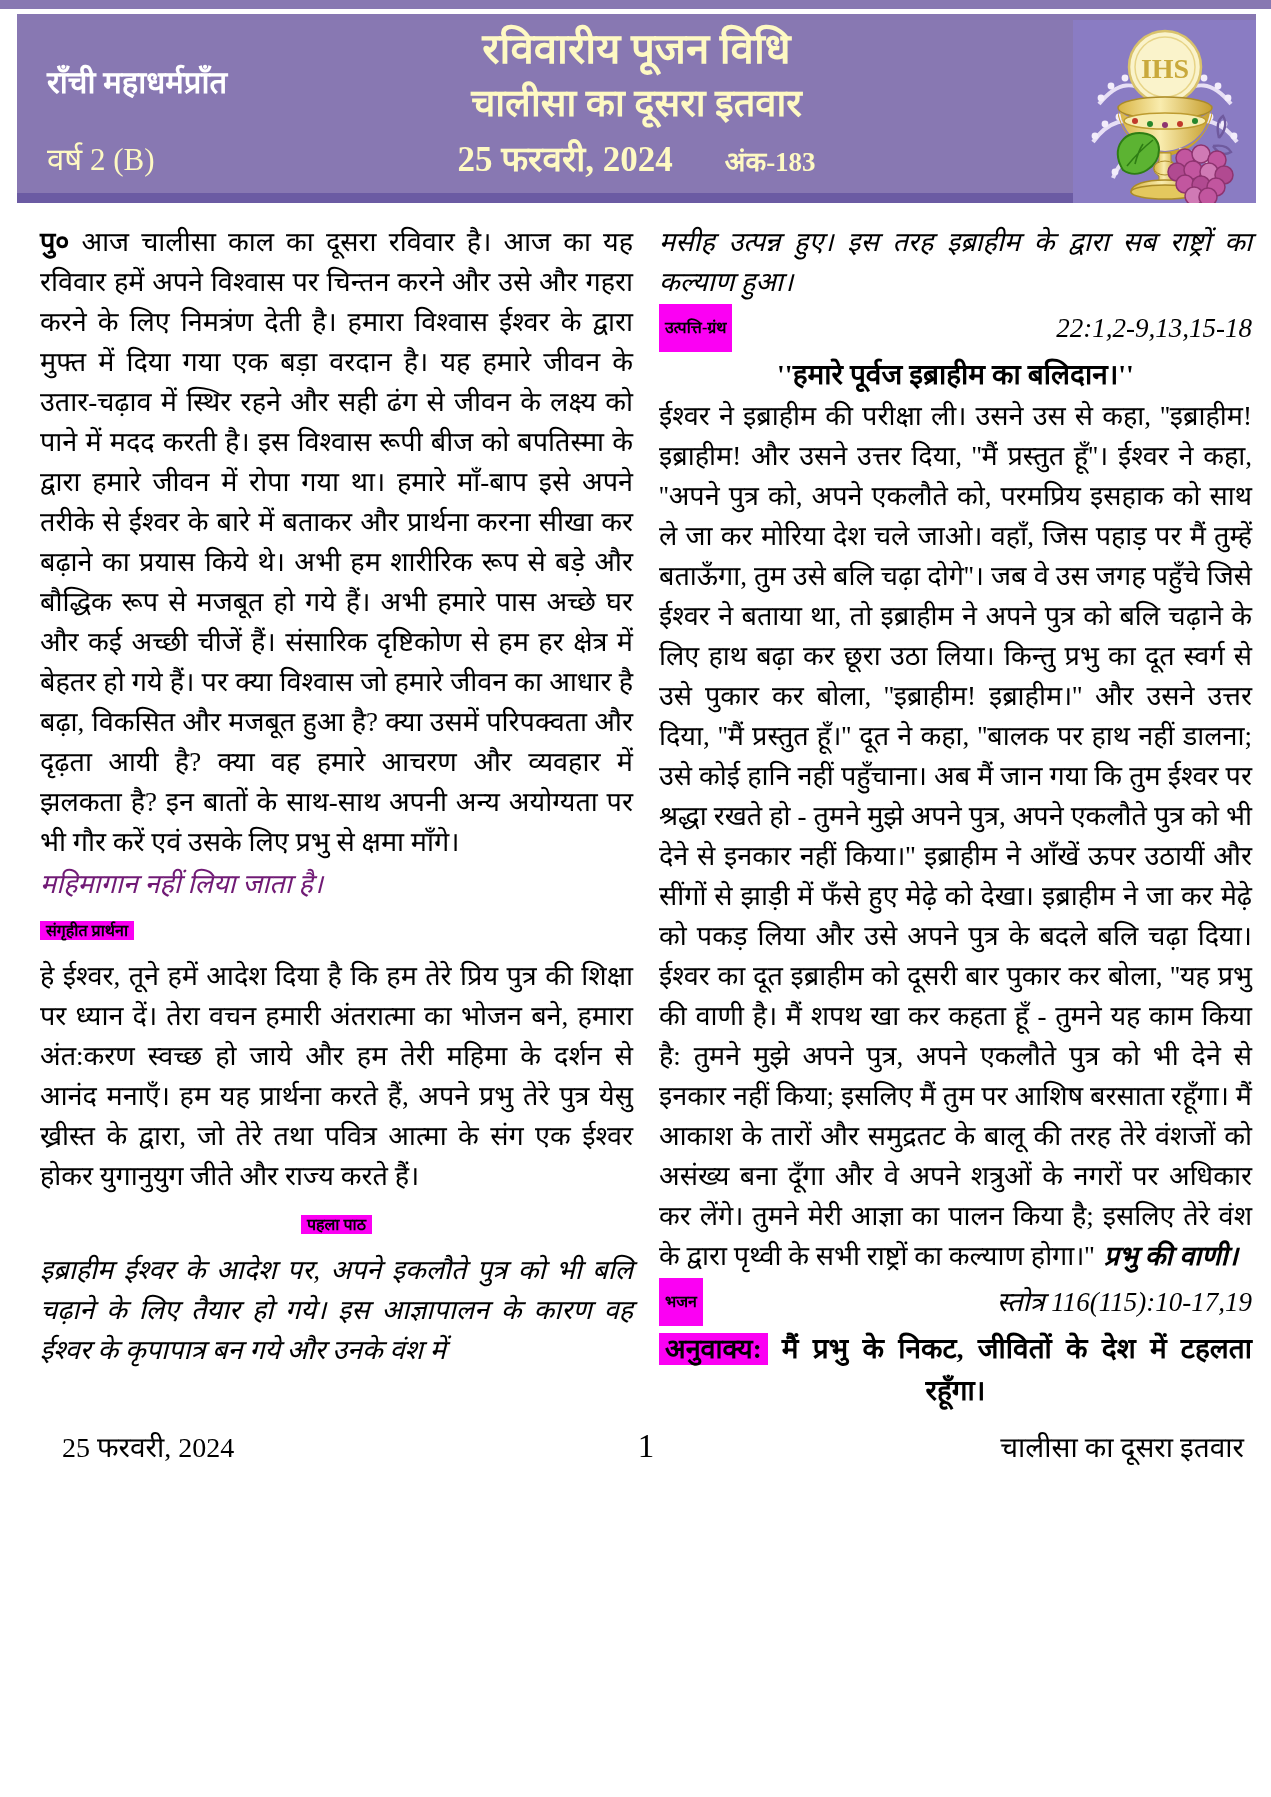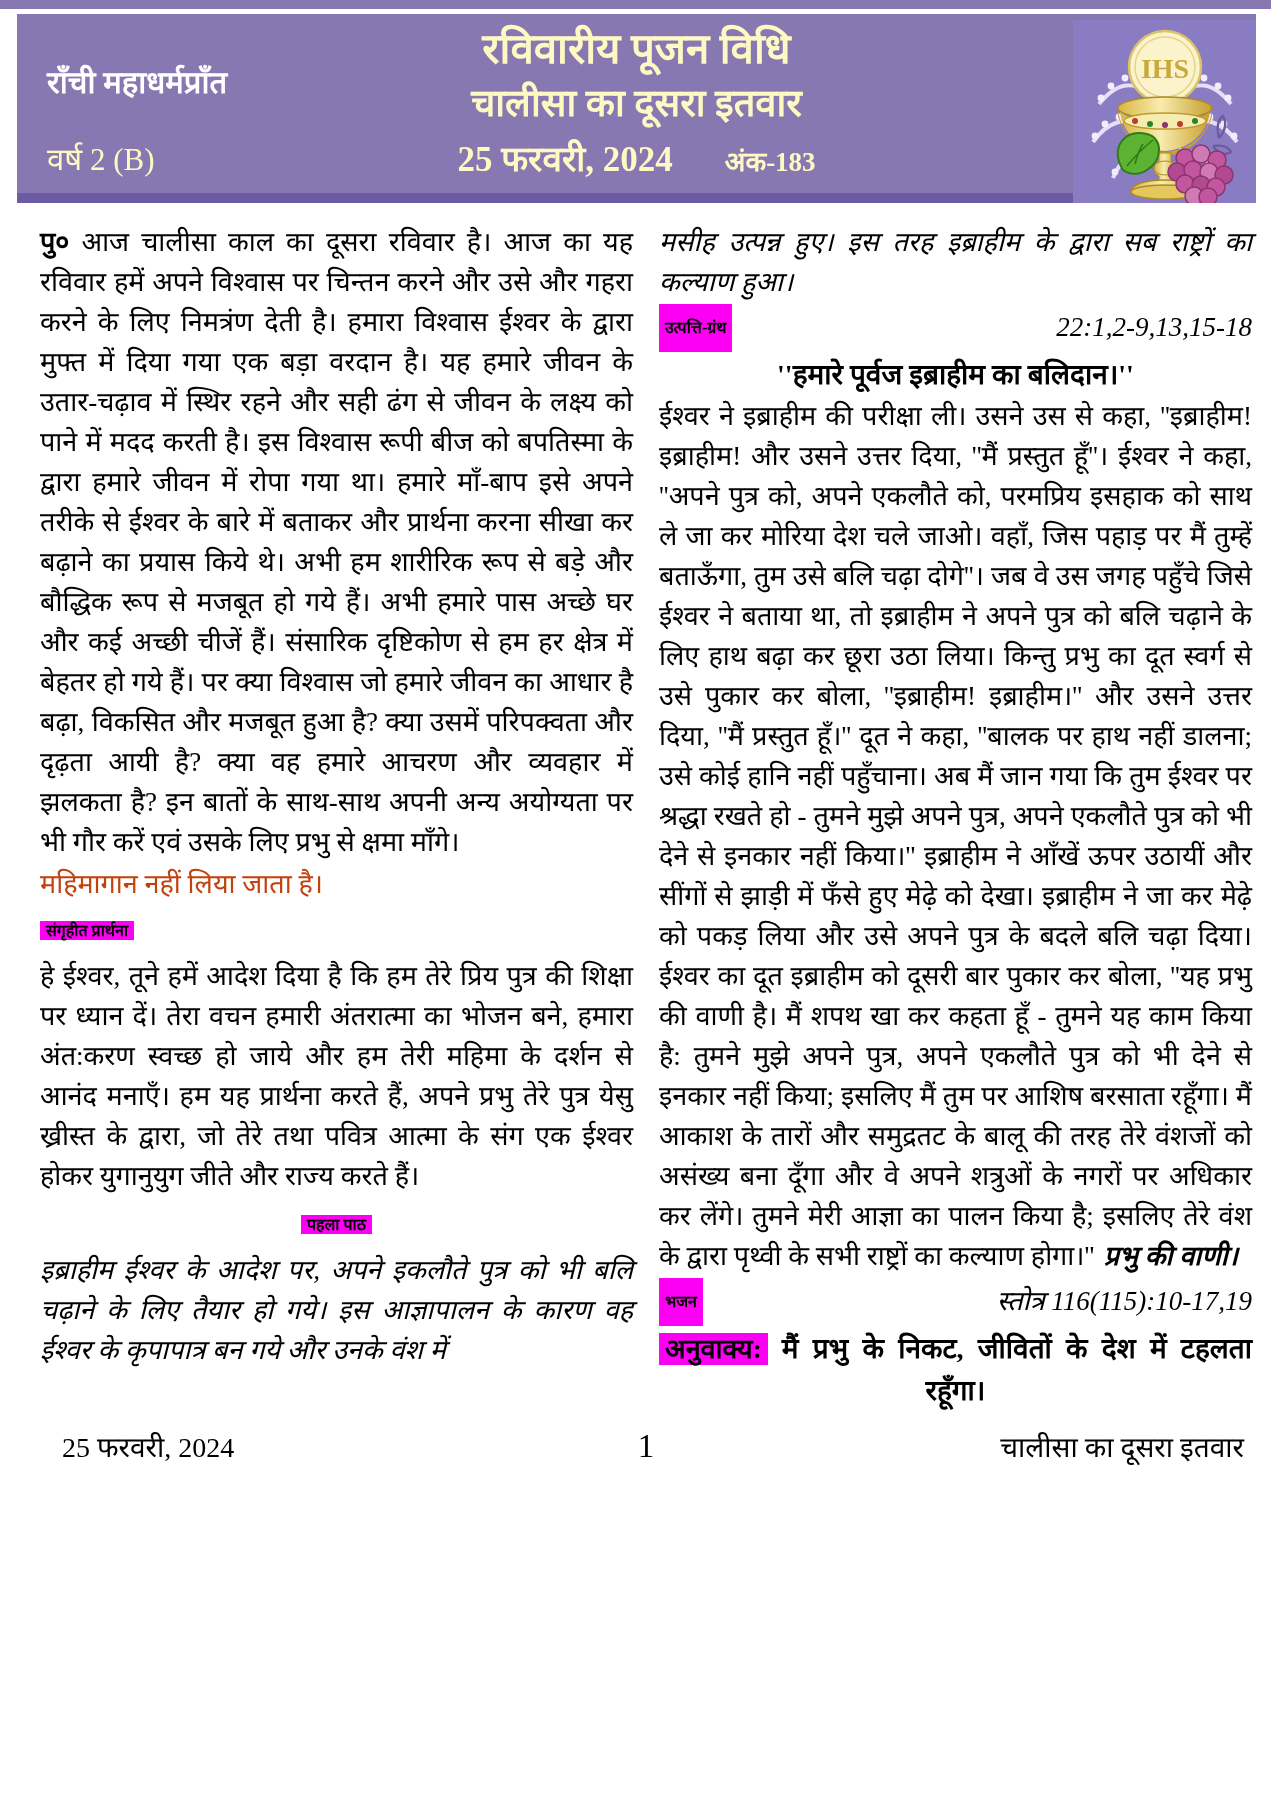--- a/index.html
+++ b/index.html
@@ -19,23 +19,23 @@
   .banner-issue{font-size:27px;margin-left:52px;}
   .emblem{position:absolute;right:0;top:6px;width:183px;height:183px;display:block;}
   .cols{position:absolute;top:222px;left:40px;width:1212px;display:flex;gap:26px;}
   .col{width:593px;}
   p{margin:0;}
   .body{font-size:27px;line-height:40px;text-align:justify;}
   .it{font-style:italic;}
   .hl{background:#fb00f3;font-weight:bold;padding:1px 6px;}
   .hl-line{line-height:46px;margin:2px 0;}
   .ref{float:right;font-style:italic;font-weight:normal;}
-  .rubric{color:#c2410c;font-size:27px;line-height:44px;}
+  .rubric{color:#701a75;font-style:italic;font-size:27px;line-height:44px;}
   .center-hl{text-align:center;line-height:50px;margin-top:4px;}
-  .head-row{display:flex;justify-content:space-between;align-items:flex-start;line-height:46px;margin:2px 0;}
+  .head-row{display:flex;justify-content:space-between;align-items:center;line-height:46px;margin:2px 0;}
   .ref-it{font-style:italic;font-size:27px;}
   .center-bold{text-align:center;font-weight:bold;font-size:28px;line-height:42px;}
   .accl{float:right;font-weight:bold;font-style:italic;padding-right:14px;}
   .antiphon{font-size:27px;line-height:42px;text-align:justify;text-align-last:center;}
   .antiphon b{font-size:28px;}
   .footer{position:absolute;left:40px;width:1212px;bottom:22px;font-size:28px;}
   .footer-date{position:absolute;left:22px;bottom:0;}
   .footer-page{position:absolute;left:50%;transform:translateX(-50%);bottom:0;font-size:33px;}
   .footer-right{position:absolute;right:8px;bottom:0;}
 </style>

